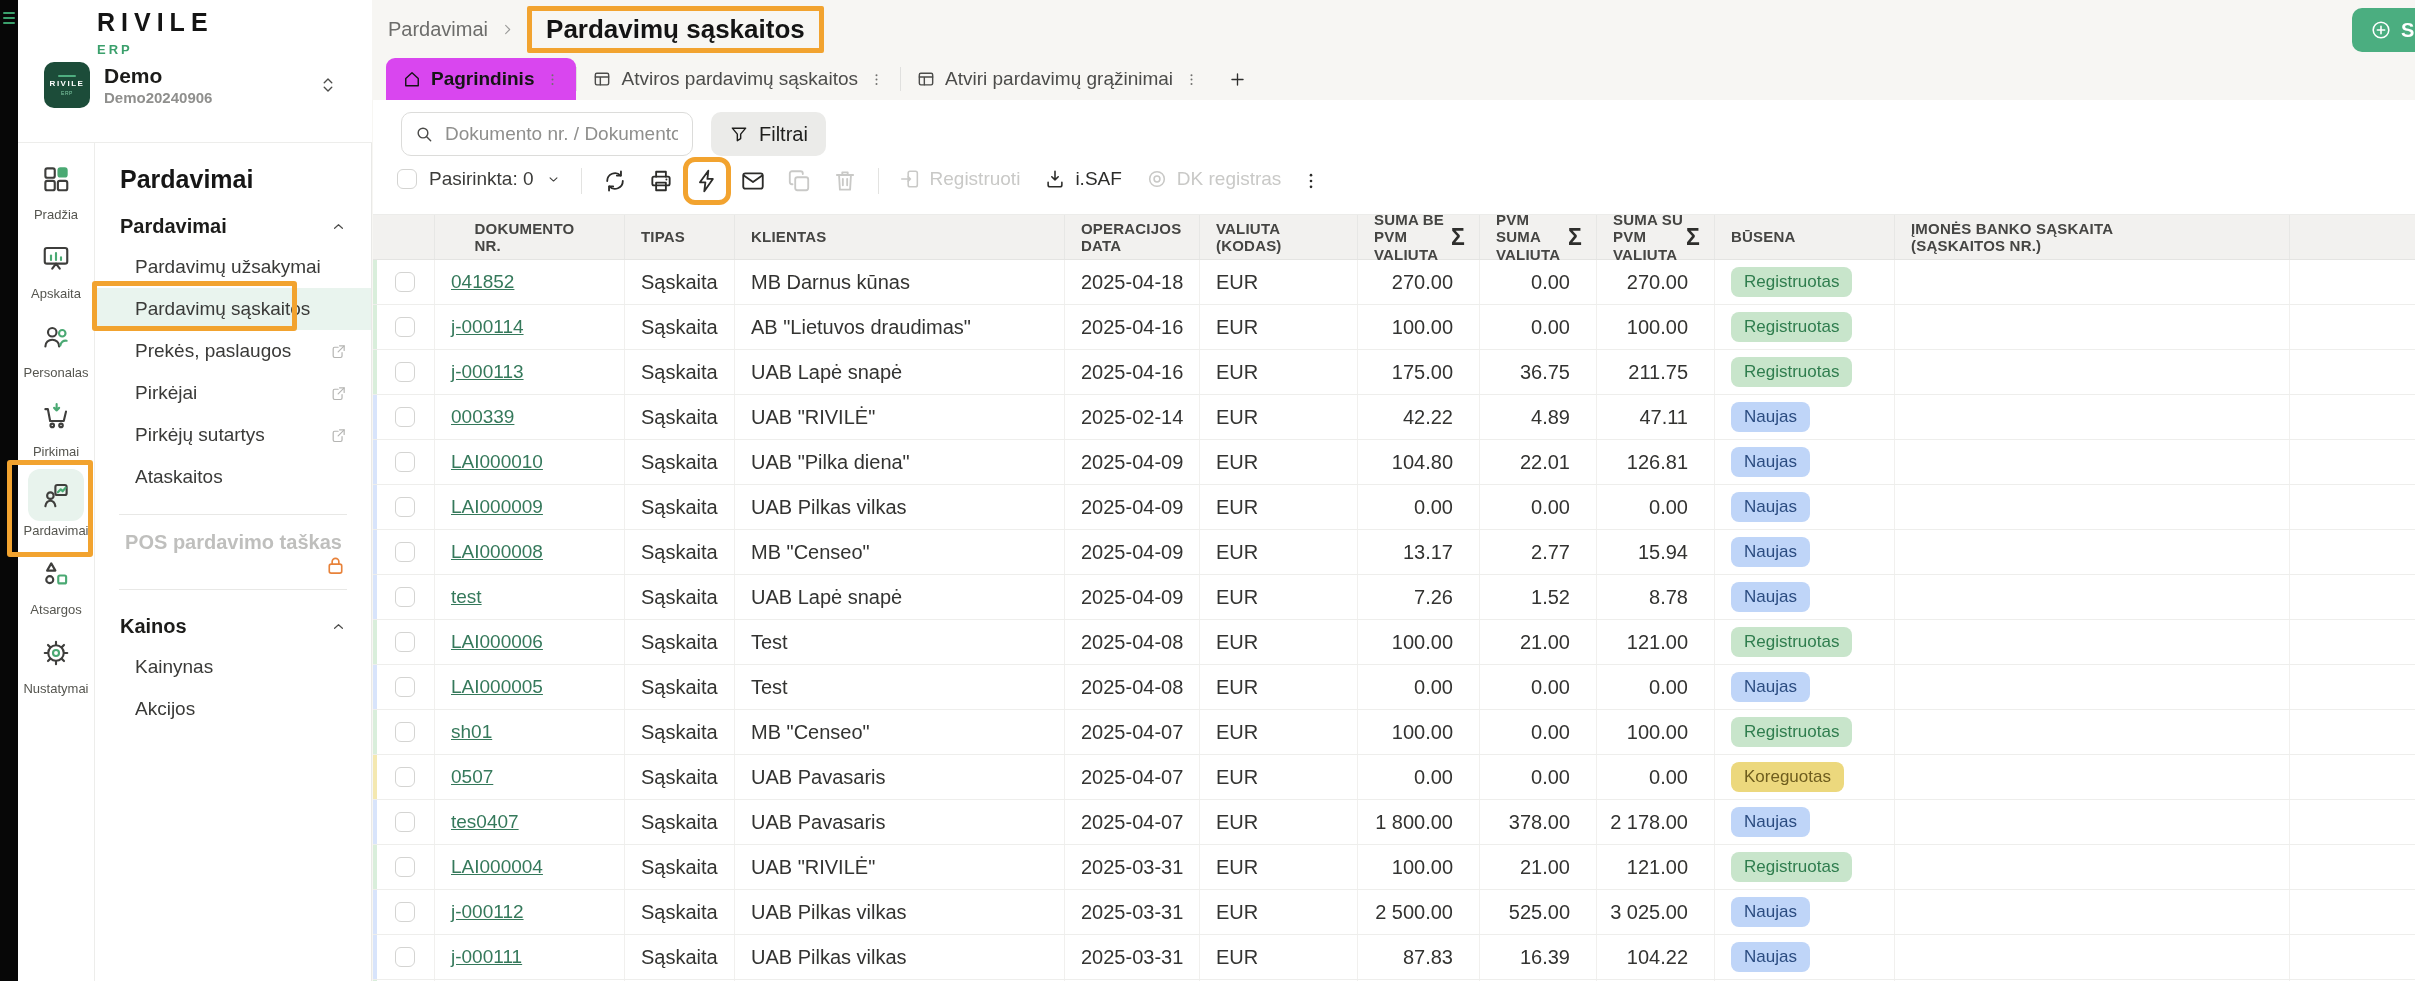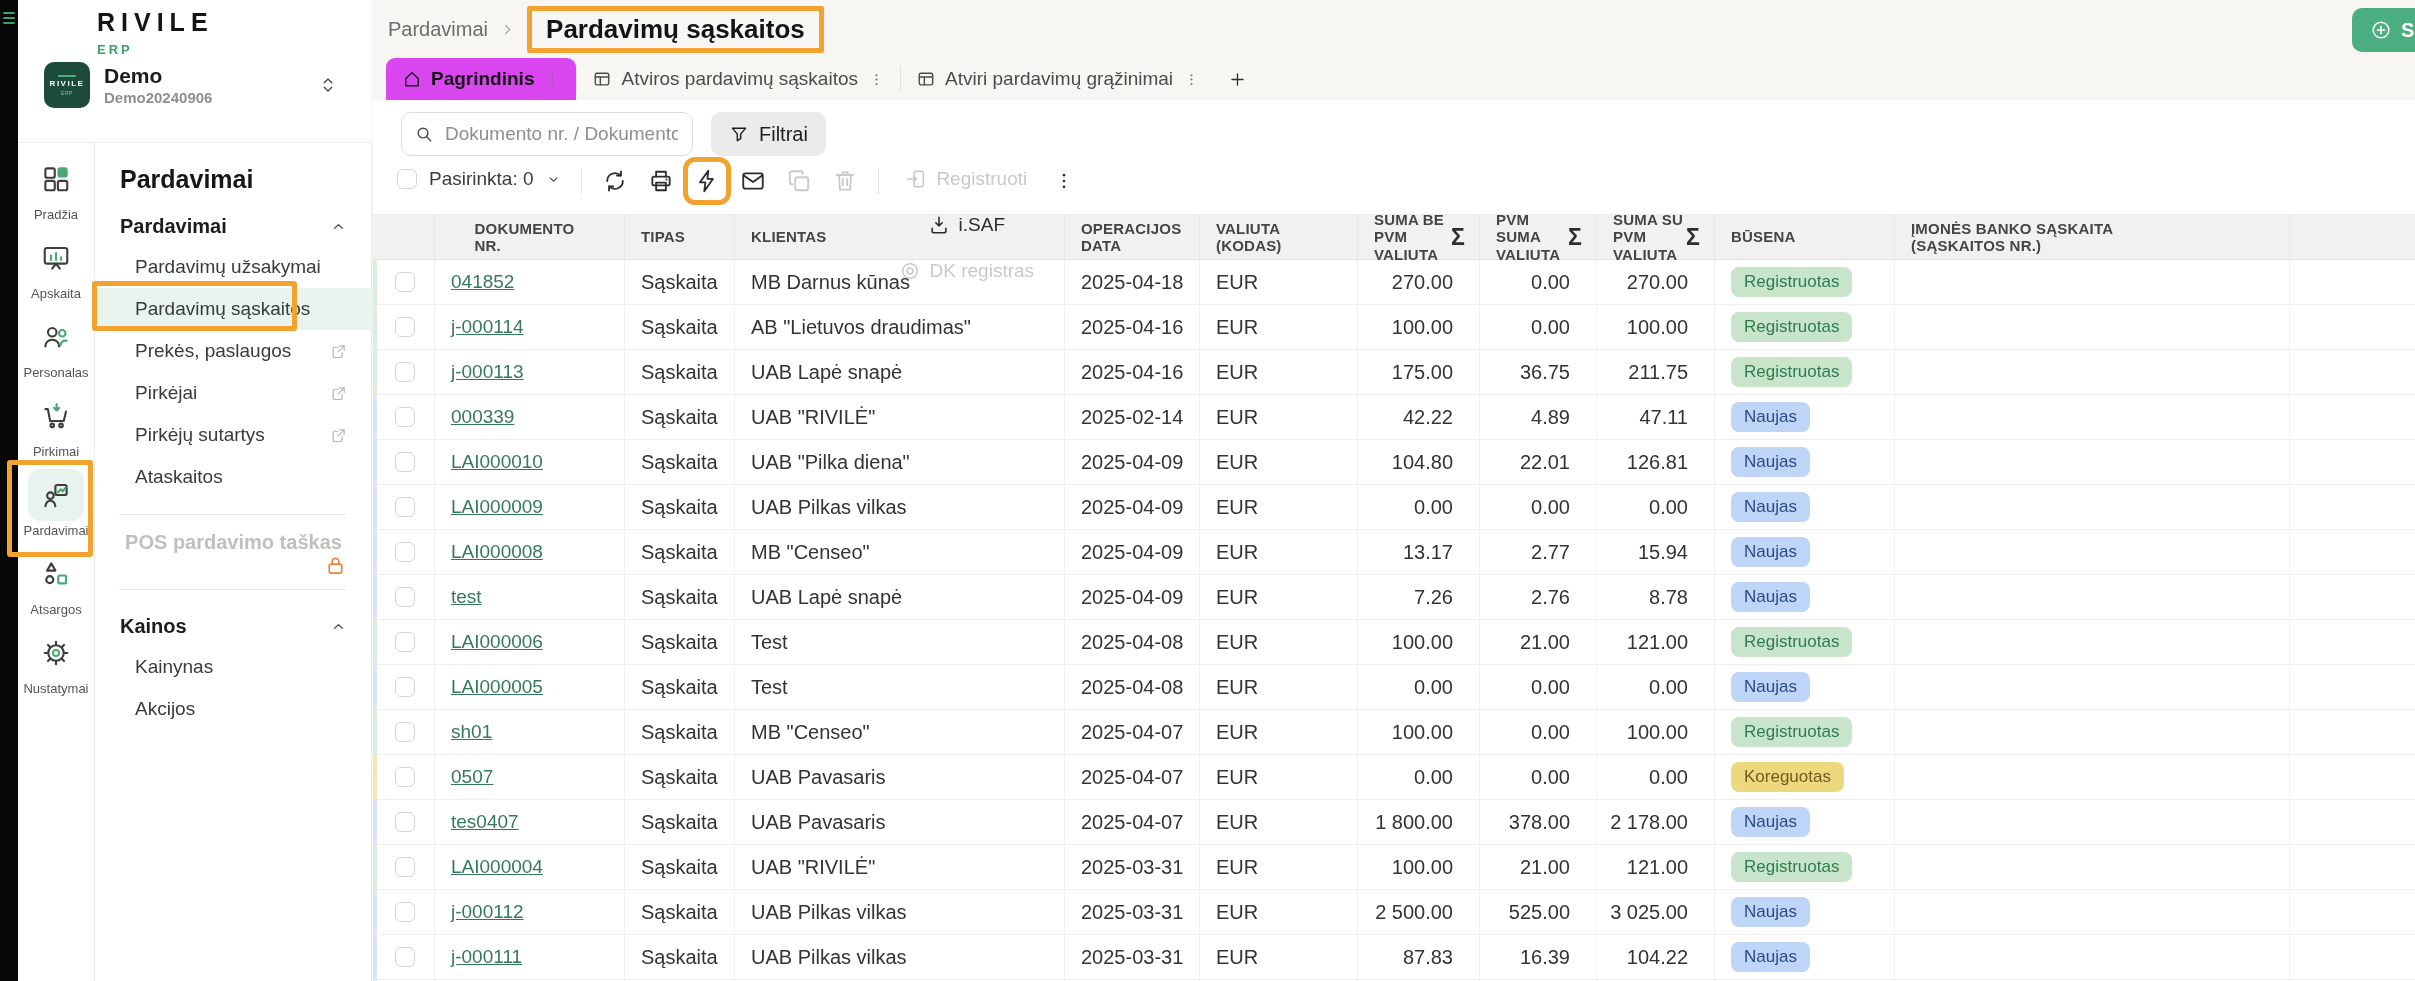--- a/index.html
+++ b/index.html
@@ -484,21 +484,21 @@
             <span class="tool-btn disabled"><span class="icon">
                 <svg viewBox="0 0 24 24" fill="none" stroke="currentColor" stroke-width="1.7" stroke-linecap="round" stroke-linejoin="round">
                   <path d="M4.5 6.5h15"></path>
                   <path d="M9.5 6.5V4h5v2.5"></path>
                   <path d="M6.5 6.5l.8 13.5h9.4l.8-13.5"></path>
                   <path d="M10 10v6M14 10v6"></path>
                 </svg>
               </span></span>
           </span>
         <span class="tb-div"></span>
-        <span style="display:flex;align-items:center;gap:24px;flex-direction:column;">
+        <span style="display:flex;align-items:center;gap:24px;">
             <span class="tb-action disabled">
               <span class="icon aicon">
                 <svg viewBox="0 0 24 24" fill="none" stroke="currentColor" stroke-width="1.7" stroke-linecap="round" stroke-linejoin="round">
                   <rect x="10" y="3.5" width="10" height="17" rx="2"></rect>
                   <path d="M3 12h9.5M10 9.5l2.5 2.5L10 14.5"></path>
                 </svg>
               </span>
               <span>Registruoti</span>
             </span>
             <span class="tb-action">
@@ -724,21 +724,21 @@
               <span class="cbx"></span>
             </div>
             <div class="td c2">
               <a class="doclink">test</a>
             </div>
             <div class="td c3">Sąskaita</div>
             <div class="td c4">UAB Lapė snapė</div>
             <div class="td c5">2025-04-09</div>
             <div class="td c6">EUR</div>
             <div class="td num c7">7.26</div>
-            <div class="td num c8">2.76</div>
+            <div class="td num c8">1.52</div>
             <div class="td num c9">8.78</div>
             <div class="td c10">
               <span class="badge" style="background: rgb(191, 213, 248); color: rgb(43, 76, 128);">Naujas</span>
             </div>
             <div class="td c11"></div>
             <div class="td c12"></div>
           </div>
           <div class="trow">
             <div class="td sel c1">
               <span class="stripe" style="background: rgb(217, 238, 219);"></span>

